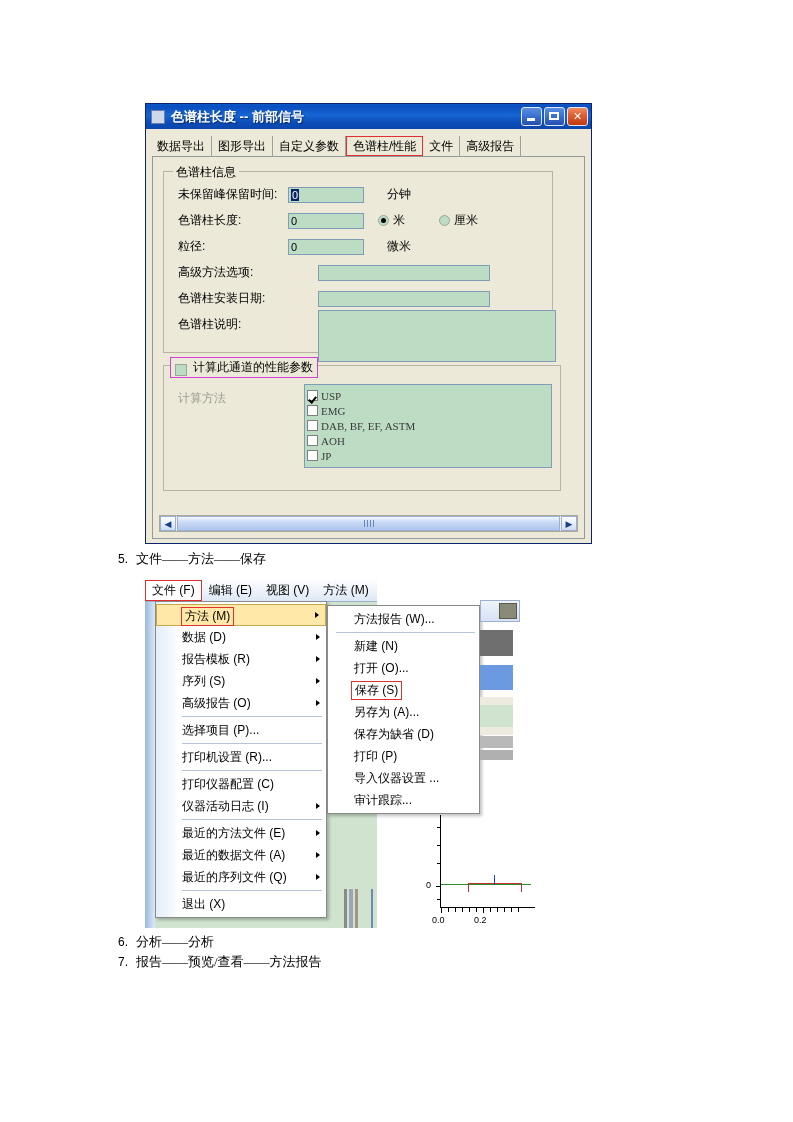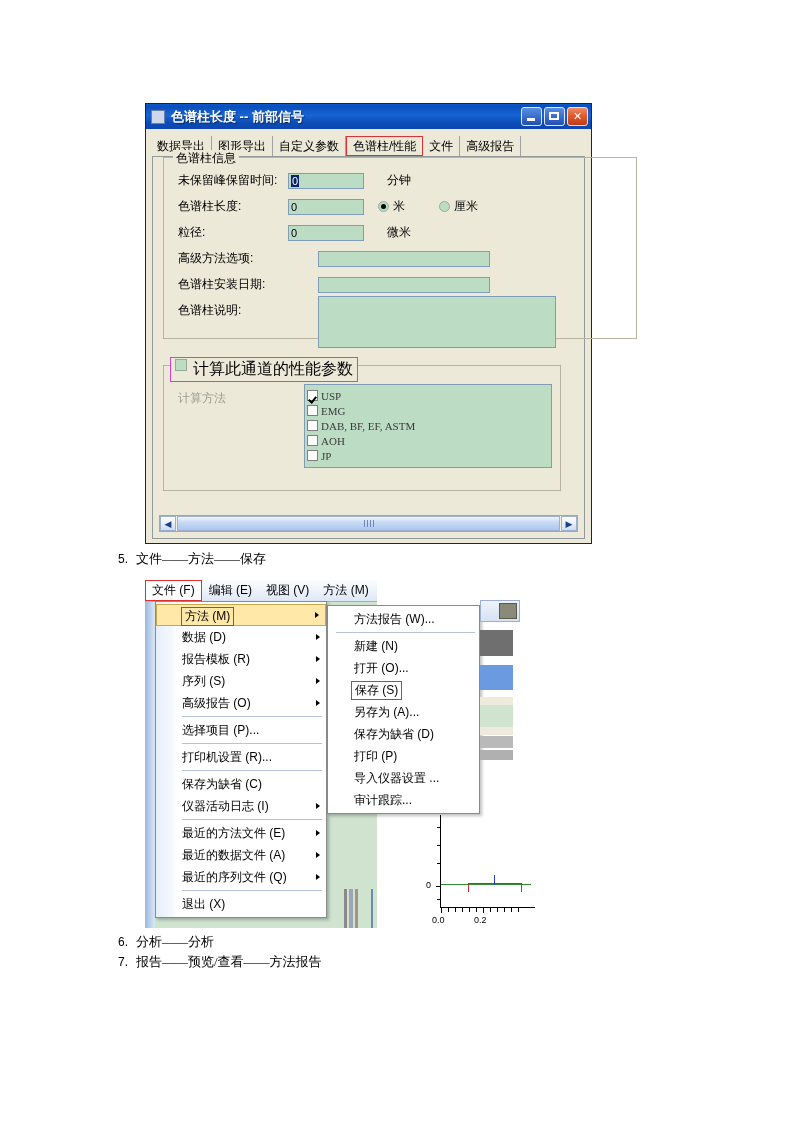--- a/index.html
+++ b/index.html
@@ -69,22 +69,22 @@
   .unit{margin-left:23px;font-family:Liberation Mono, monospace;}
   .radio{display:flex;align-items:center;gap:4px;}
   .rdo{width:11px;height:11px;border-radius:50%;background:#bcdcc4;border:1px solid #9aa89c;
        position:relative;box-sizing:border-box;}
   .rdo.on:after{content:"";position:absolute;left:2px;top:2px;width:5px;height:5px;border-radius:50%;background:#000;}
 
   .memo{background:#bcdcc4;border:1px solid #7f9db9;box-sizing:border-box;}
 
   .grp2{position:absolute;border:1px solid #b8b4a0;box-sizing:border-box;}
   .chkhdr{
-    position:absolute;top:-9px;left:6px;display:flex;align-items:flex-start;gap:6px;
-    background:#ece9d8;padding:1px 4px;border:1px solid #d63fd6;font-size:16px;
+    position:absolute;top:-9px;left:6px;display:flex;align-items:flex-end;gap:6px;
+    background:#ece9d8;padding:1px 4px;border:1px solid #d63fd6;font-size:12px;
   }
   .cbx{width:12px;height:12px;background:#bcdcc4;border:1px solid #9aa89c;box-sizing:border-box;display:inline-block;}
   .dim{color:#9d9d93;}
 
   .lbox{
     position:absolute;background:#bcdcc4;border:1px solid #7f9db9;box-sizing:border-box;
     padding:3px 0 0 2px;
   }
   .litem{display:flex;align-items:center;gap:3px;font-size:11px;color:#3b3b3b;
          font-family:"Liberation Serif","DejaVu Serif",serif;height:15px;}
@@ -182,21 +182,21 @@
       <div class="tab">数据导出</div>
       <div class="tab">图形导出</div>
       <div class="tab">自定义参数</div>
       <div class="tab sel">色谱柱/性能</div>
       <div class="tab nob">文件</div>
       <div class="tab">高级报告</div>
     </div>
 
     <div class="tabpage">
 
-      <div class="grp" style="left:10px;top:0;width:474px;height:182px;">
+      <div class="grp" style="left:10px;top:14px;width:390px;height:182px;">
         <div class="grp-lbl">色谱柱信息</div>
 
         <div class="row" style="left:14px;top:14px;">
           <span class="lab">未保留峰保留时间:</span>
           <span class="fld" style="width:76px;"><span class="selv">0</span></span>
           <span class="unit">分钟</span>
         </div>
 
         <div class="row" style="left:14px;top:40px;">
           <span class="lab">色谱柱长度:</span>
@@ -325,21 +325,21 @@
   <div class="msep"></div>
   <div class="mi">
     <span>选择项目 (P)...</span>
   </div>
   <div class="msep"></div>
   <div class="mi">
     <span>打印机设置 (R)...</span>
   </div>
   <div class="msep"></div>
   <div class="mi">
-    <span>保存为缺省 (C)</span>
+    <span>打印仪器配置 (C)</span>
   </div>
   <div class="mi">
     <span>仪器活动日志 (I)</span>
     <span class="arr"></span>
   </div>
   <div class="msep"></div>
   <div class="mi">
     <span>最近的方法文件 (E)</span>
     <span class="arr"></span>
   </div>

